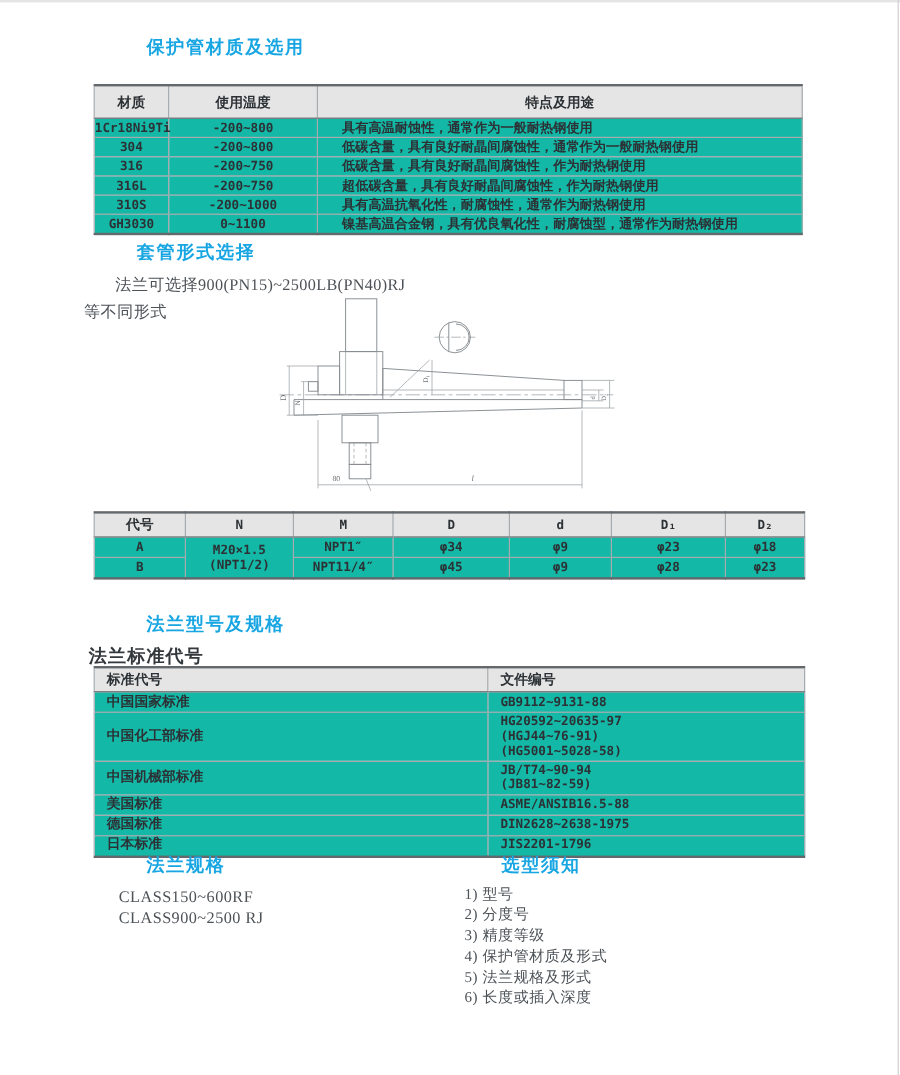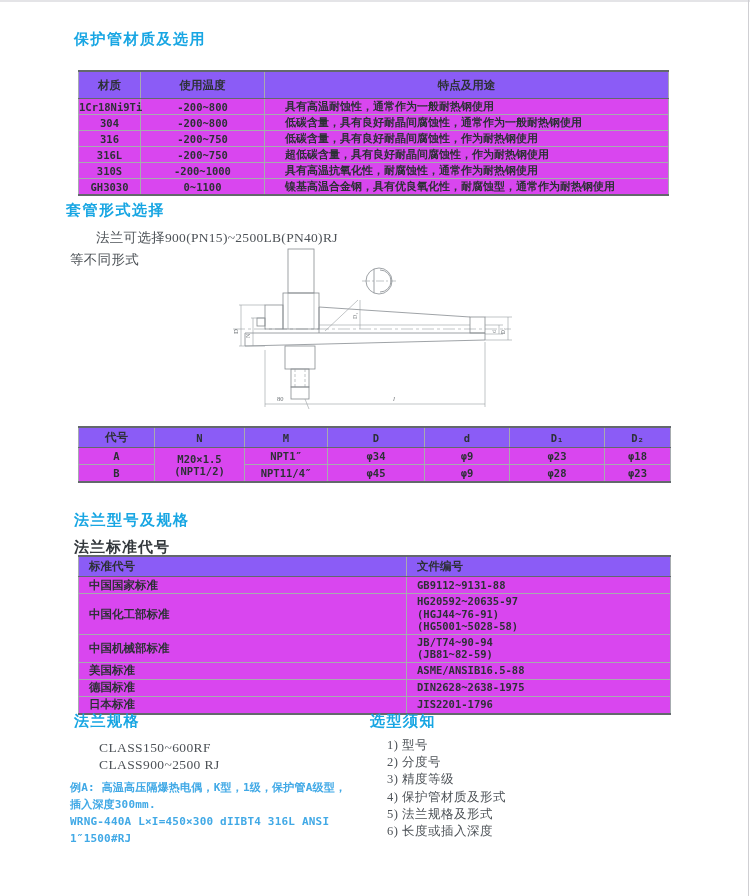--- a/index.html
+++ b/index.html
@@ -2,29 +2,29 @@
 <html><head>
 <meta charset="utf-8">
 <style>
   html,body{margin:0;padding:0;background:#ffffff;}
   .page{position:relative;width:750px;height:896px;background:#ffffff;overflow:hidden;
         font-family:"Liberation Sans",sans-serif;color:#3a3f44;}
   .edge-top{position:absolute;top:0;left:0;right:0;height:2px;background:#e4e4e7;}
   .edge-right{position:absolute;top:0;right:1px;bottom:0;width:1px;background:#cfcfd3;}
 
   .abs{position:absolute;}
-  .sec-title{font-size:15px;font-weight:bold;color:#18a6e3;letter-spacing:1.5px;}
+  .sec-title{font-size:15px;font-weight:bold;color:#18a6e3;letter-spacing:1.5px;margin-left:48px;}
 
   
   table{border-collapse:collapse;table-layout:fixed;
         border-top:2px solid #63686c;border-bottom:2px solid #63686c;
         border-left:1px solid #a6abaf;border-right:1px solid #a6abaf;}
-  th{background:#8b5cf6;border-bottom:1px solid #63686c;border-left:1px solid #a6abaf;
+  th{background:#e5e5e5;border-bottom:1px solid #63686c;border-left:1px solid #a6abaf;
      font-size:11.5px;color:#2c3135;font-weight:bold;padding:0;}
-  td{background:#d946ef;border-top:1px solid #a6abaf;border-left:1px solid #a6abaf;
+  td{background:#14b8a6;border-top:1px solid #a6abaf;border-left:1px solid #a6abaf;
      font-size:11px;color:#2c3135;font-weight:bold;text-align:center;padding:0;}
   th:first-child,td:first-child{border-left:none;}
   .mono{font-family:"DejaVu Sans Mono",monospace;font-size:10.5px;letter-spacing:0;}
   #table1 th{height:26px;}
   #table1 td{height:15px;}
   #table1 td.desc{text-align:left;padding-left:20px;font-size:11px;}
   #table2 th{height:19px;}
   #table2 td{height:16px;}
   #table3 th{height:19px;text-align:left;padding-left:10px;}
   #table3 td{text-align:left;padding:1px 10px;line-height:12.5px;}
@@ -271,26 +271,20 @@
         </td>
       </tr>
     </tbody>
   </table>
 
   <div class="abs sec-title" style="left:74px;top:712px;">法兰规格</div>
   <div class="abs" style="left:99px;top:739px;">
     <div class="class-line">CLASS150~600RF</div>
     <div class="class-line">CLASS900~2500 RJ</div>
   </div>
-  <div class="abs example" style="left:70px;top:779px;width:312px;">
-    <div>例A: 高温高压隔爆热电偶，K型，1级，保护管A级型，</div>
-    <div>插入深度300mm.</div>
-    <div>WRNG-440A L×I=450×300  dIIBT4  316L ANSI</div>
-    <div>1″1500#RJ</div>
-  </div>
 
   <div class="abs sec-title" style="left:370px;top:712px;">选型须知</div>
   <div class="abs" style="left:387px;top:737px;">
     <div class="sel-item">1) 型号</div>
     <div class="sel-item">2) 分度号</div>
     <div class="sel-item">3) 精度等级</div>
     <div class="sel-item">4) 保护管材质及形式</div>
     <div class="sel-item">5) 法兰规格及形式</div>
     <div class="sel-item">6) 长度或插入深度</div>
   </div>

